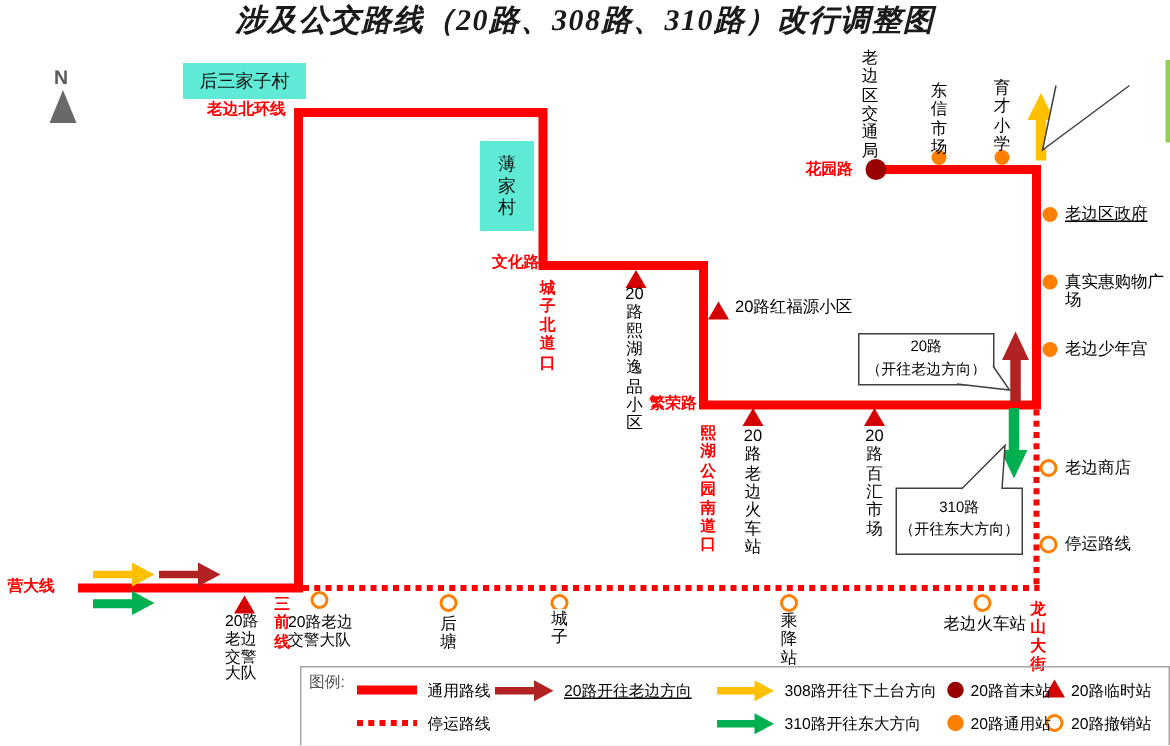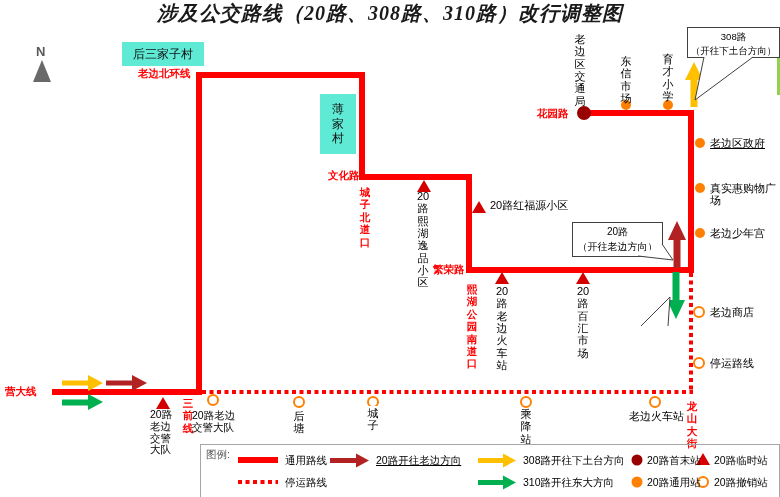--- a/index.html
+++ b/index.html
@@ -162,24 +162,24 @@
 交警大队</div>
   <div class="abs lbl stack" style="left:291px;top:410px;">后
 塘</div>
   <div id="chengzi-bg" class="abs lbl stack" style="left:364px;top:406px;">城
 子</div>
   <div class="abs lbl stack" style="left:518px;top:408px;">乘
 降
 站</div>
   <div class="abs lbl" style="left:629px;top:410px;">老边火车站</div>
 
-  <div class="abs callout" style="left:687px;top:27px;width:93px;height:31px;">308路
-（开往下土台方向）</div>
   <div class="abs callout" style="left:572px;top:222px;width:91px;height:35px;font-size:10px;">20路
 （开往老边方向）</div>
+  <div class="abs callout" style="left:597px;top:325px;width:85px;height:45px;font-size:10px;padding-top:6px;">310路
+（开往东大方向）</div>
 
   <svg id="tails" width="780" height="497">
     <path d="M704,57 L695,100 L753,57" fill="#fff" stroke="#404040" stroke-width="1"></path>
     <path d="M638,256 L673,260 L662,244" fill="#fff" stroke="#404040" stroke-width="1"></path>
     <path d="M641,326 L670,297 L668,326" fill="#fff" stroke="#404040" stroke-width="1"></path>
   </svg>
 
   <div id="legend-box" class="abs"></div>
   <div class="abs leglbl" style="left:206px;top:448px;color:#555;">图例:</div>
   <div class="abs leglbl" style="left:285px;top:454px;">通用路线</div>

